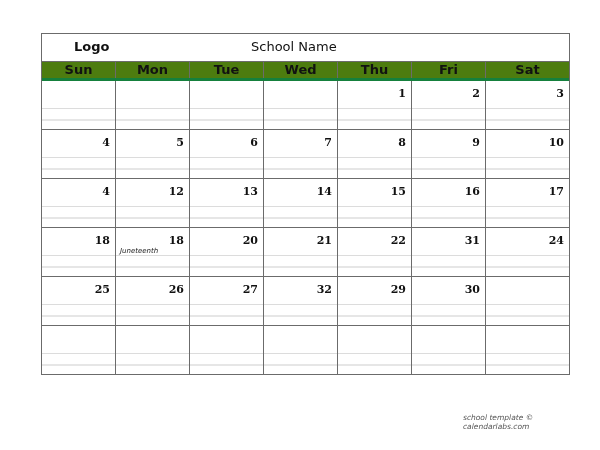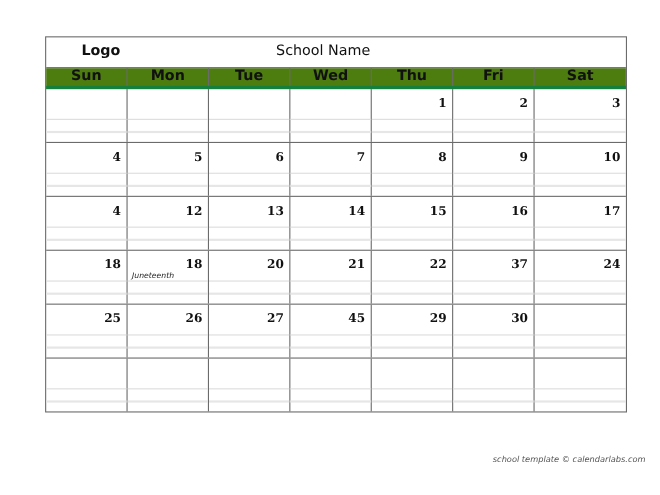--- a/index.html
+++ b/index.html
@@ -14,21 +14,21 @@
   .dow div { flex:0 0 74px; box-sizing:border-box; border-right:1px solid #6b6b6b; text-align:center; font-size:13px; font-weight:bold; line-height:16px; color:#111; }
   .dow div:last-child { border-right:none; flex:1; }
   .week { display:flex; height:49px; border-bottom:1px solid #6b6b6b; box-sizing:border-box; }
   .week:last-child { border-bottom:none; height:48px; }
   .day { flex:0 0 74px; box-sizing:border-box; border-right:1px solid #6b6b6b; position:relative; }
   .day:last-child { border-right:none; flex:1; }
   .num { position:absolute; right:5px; top:6px; font-family:"DejaVu Serif", serif; font-weight:bold; font-size:11px; color:#111; }
   .note { position:absolute; left:4px; top:19px; font-size:7px; color:#222;font-style:italic; }
   .line1 { position:absolute; left:0; right:0; top:27px; height:0; border-top:1px solid #dcdcdc; }
   .line2 { position:absolute; left:0; right:0; top:38px; height:0; border-top:2px solid #e6e6e6; }
-  .footer { position:absolute; left:448px; top:413px; font-size:7.5px; font-style:italic; color:#555; }
+  .footer { position:absolute; left:463px; top:413px; font-size:7.5px; font-style:italic; color:#555; }
 </style>
 </head>
 <body>
 
 <div class="cal">
   <div class="row-logo">
     <span class="logo">Logo</span>
     <span class="school">School Name</span>
   </div>
   <div class="dow" id="dow">
@@ -173,21 +173,21 @@
           <span class="num">21</span>
           <div class="line1"></div>
           <div class="line2"></div>
         </div>
         <div class="day">
           <span class="num">22</span>
           <div class="line1"></div>
           <div class="line2"></div>
         </div>
         <div class="day">
-          <span class="num">37</span>
+          <span class="num">31</span>
           <div class="line1"></div>
           <div class="line2"></div>
         </div>
         <div class="day">
           <span class="num">24</span>
           <div class="line1"></div>
           <div class="line2"></div>
         </div>
       </div>
       <div class="week">
@@ -200,21 +200,21 @@
           <span class="num">26</span>
           <div class="line1"></div>
           <div class="line2"></div>
         </div>
         <div class="day">
           <span class="num">27</span>
           <div class="line1"></div>
           <div class="line2"></div>
         </div>
         <div class="day">
-          <span class="num">45</span>
+          <span class="num">32</span>
           <div class="line1"></div>
           <div class="line2"></div>
         </div>
         <div class="day">
           <span class="num">29</span>
           <div class="line1"></div>
           <div class="line2"></div>
         </div>
         <div class="day">
           <span class="num">30</span>

